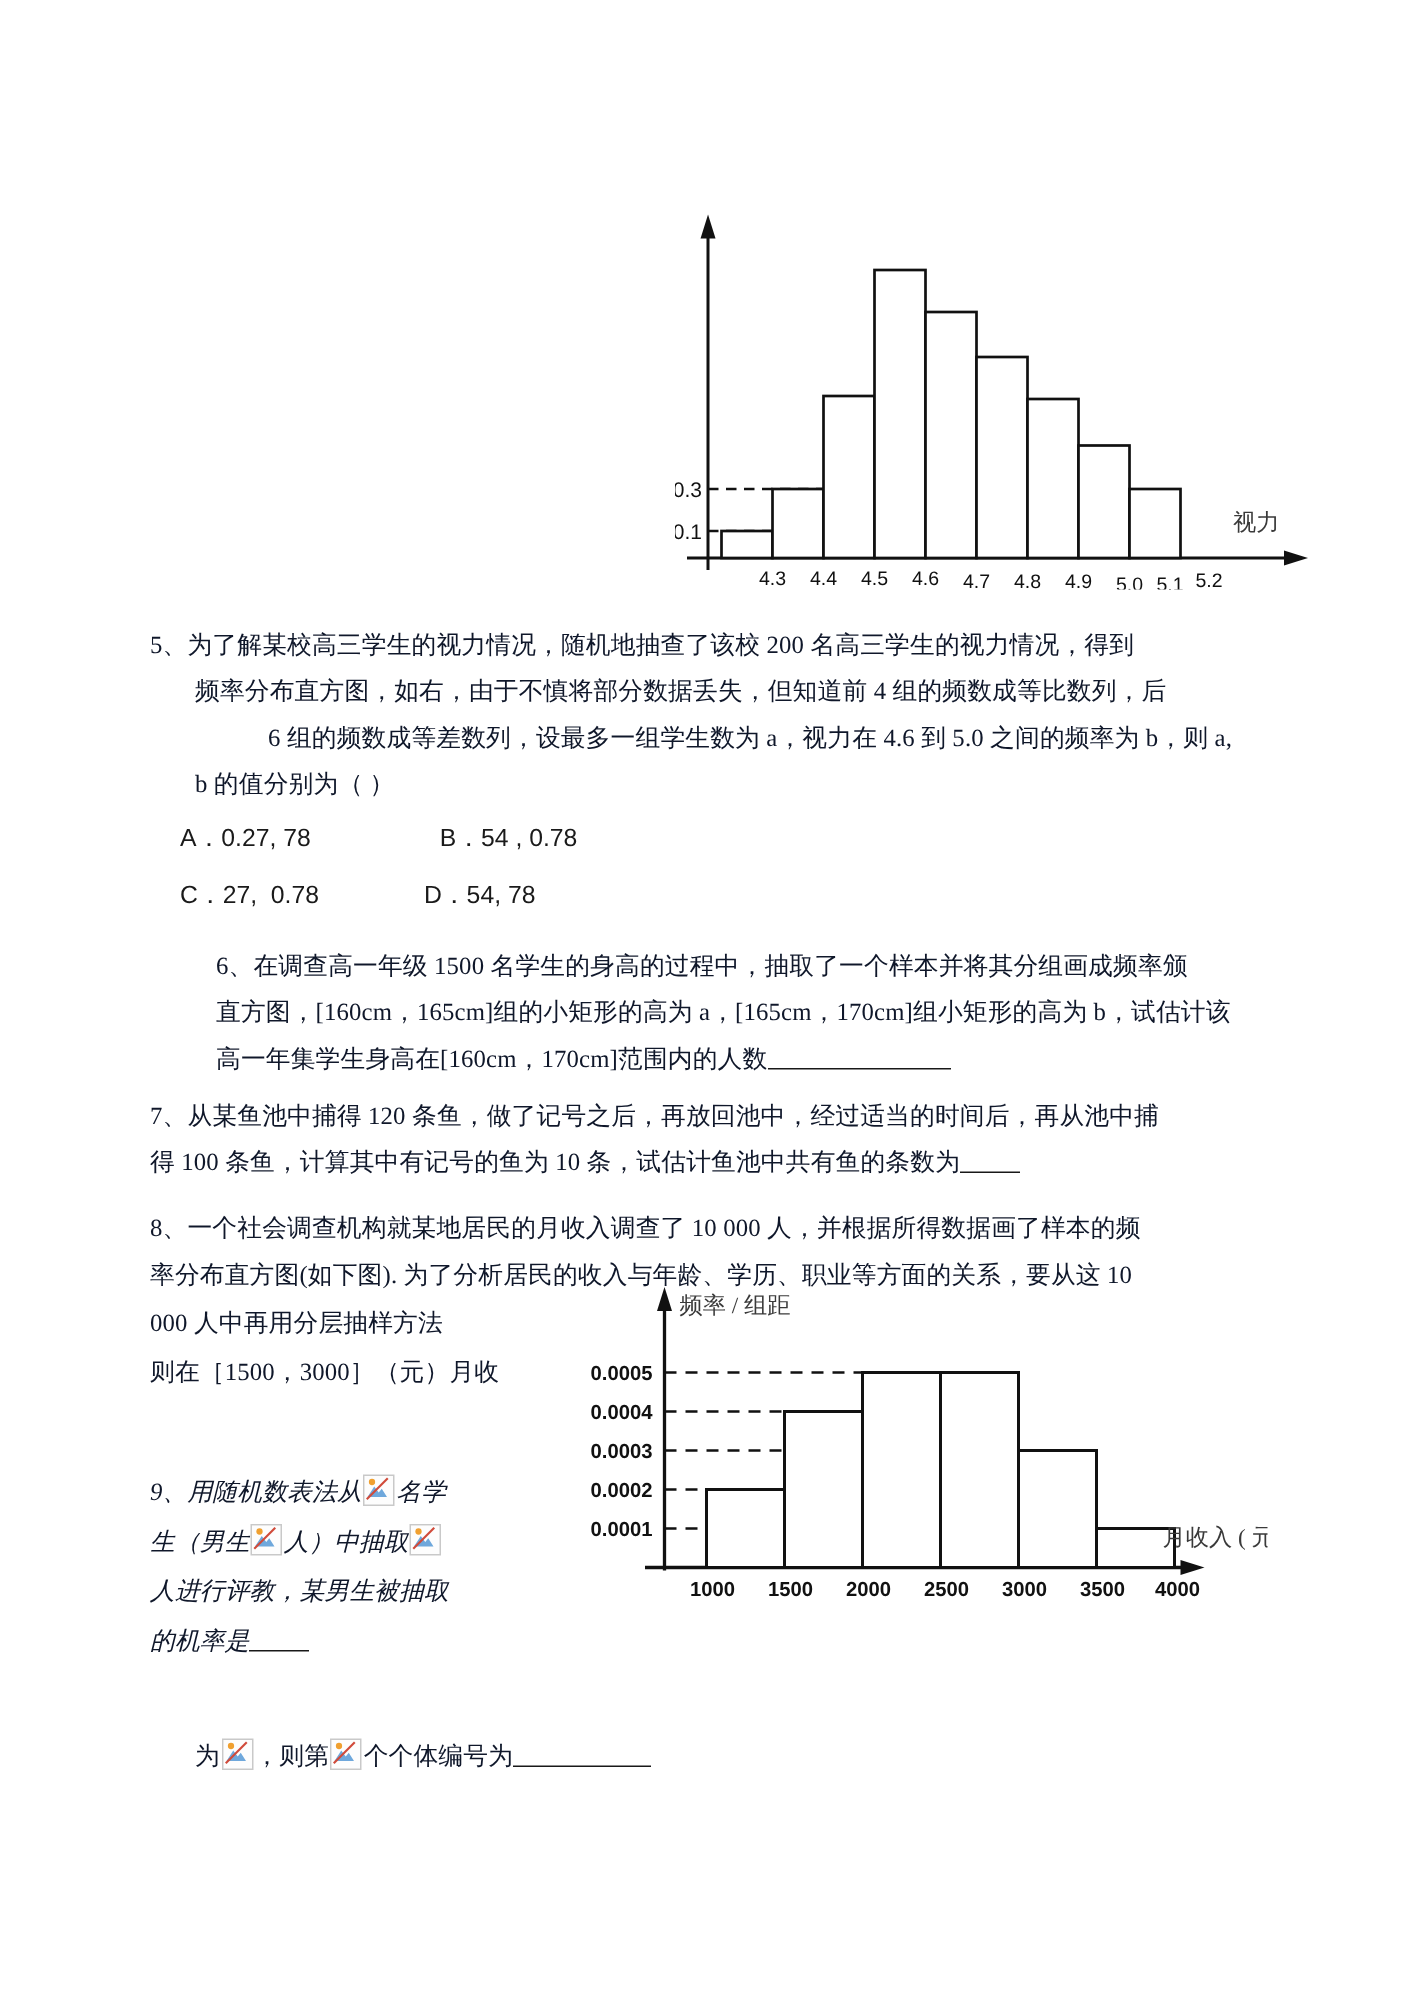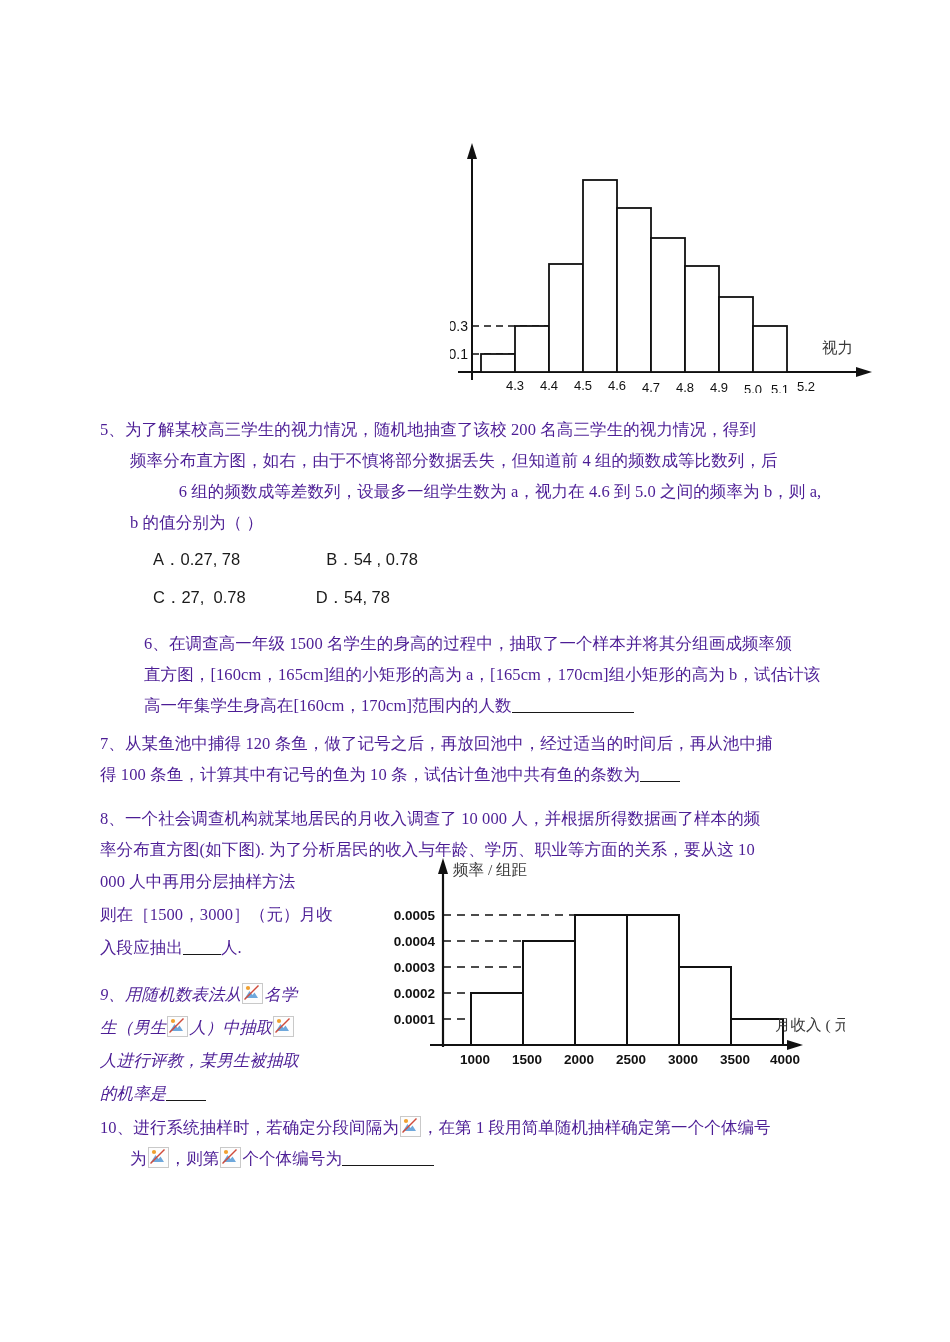--- a/index.html
+++ b/index.html
@@ -22,40 +22,39 @@
     left: 0; top: 0;
     width: 950px; height: 1342px;
   }
 
   
   .q {
     position: absolute;
     font-size: 16.5px;
     line-height: 31px;
     letter-spacing: 0.1px;
-    color: #4c1d95;
+    color: #0f172a;
   }
   .indent { display: block; }
   .blank {
     display: inline-block;
     border-bottom: 1.2px solid #181818;
     vertical-align: -2px;
   }
   .blank.w120 { width: 122px; }
   .blank.w40  { width: 40px; }
   .blank.w38  { width: 38px; }
   .blank.w90  { width: 92px; }
 
   
   .choices {
     position: absolute;
     font-size: 16.5px;
     line-height: 38px;
     font-family: "Liberation Sans", sans-serif;
-    margin-left: 33px;
   }
   .choice-row { display: block; white-space: pre; }
 
   
   .brokenimg {
     display: inline-block;
     width: 19px;
     height: 19px;
     vertical-align: -4px;
     border: 1px solid #c9c9c9;
@@ -179,21 +178,20 @@
   </div>
 
   <div class="q" style="left:100px; top:803px; width:775px;">
     <span>8、</span><span>一个社会调查机构就某地居民的月收入调查了 10 000 人，并根据所得数据画了样本的频</span>
     <span class="indent">率分布直方图(如下图). 为了分析居民的收入与年龄、学历、职业等方面的关系，要从这 10</span>
   </div>
 
   <div class="q" style="left:100px; top:865px; width:240px; line-height:33px;">
     <span class="indent">000 人中再用分层抽样方法</span>
     <span class="indent">则在［1500，3000］（元）月收</span>
-    <span class="indent"><span>入段应抽出</span><span class="blank w38"></span><span>人.</span></span>
   </div>
 
   <div class="q" style="left:100px; top:978px; width:250px; line-height:33px;font-style:italic;">
     <span class="indent"><span>9、</span><span>用随机数表法从</span><span class="brokenimg"><svg width="17" height="17" viewBox="0 0 17 17">
             <rect x="0" y="0" width="17" height="17" fill="#fdfdfd"></rect>
             <polygon points="2,14 6.5,7 9.5,11 11.5,8.5 15,14" fill="#6fa8dc"></polygon>
             <circle cx="5" cy="4" r="2.1" fill="#f0a030"></circle>
             <line x1="1.5" y1="15.5" x2="15.5" y2="1.5" stroke="#d04a3a" stroke-width="1.4"></line>
           </svg></span><span>名学</span></span>
     <span class="indent"><span>生（男生</span><span class="brokenimg"><svg width="17" height="17" viewBox="0 0 17 17">
@@ -258,27 +256,21 @@
         <text x="100" y="143">0.0002</text>
         <text x="100" y="169">0.0001</text>
       </g>
 
       <text class="axlabel-cn" x="118" y="20">频率 / 组距</text>
       <text class="axlabel-cn" x="440" y="175">月收入 ( 元 )</text>
     </svg>
   </div>
 
   <div class="q" style="left:100px; top:1112px; width:780px;">
-    <span><span>10、</span><span>进行系统抽样时，若确定分段间隔为</span><span class="brokenimg"><svg width="17" height="17" viewBox="0 0 17 17">
-            <rect x="0" y="0" width="17" height="17" fill="#fdfdfd"></rect>
-            <polygon points="2,14 6.5,7 9.5,11 11.5,8.5 15,14" fill="#6fa8dc"></polygon>
-            <circle cx="5" cy="4" r="2.1" fill="#f0a030"></circle>
-            <line x1="1.5" y1="15.5" x2="15.5" y2="1.5" stroke="#d04a3a" stroke-width="1.4"></line>
-          </svg></span><span>，在第 1 段用简单随机抽样确定第一个个体编号</span></span>
-    <span class="indent" style="padding-left:30px;"><span>为</span><span class="brokenimg"><svg width="17" height="17" viewBox="0 0 17 17">
+    <span class="indent" style="padding-left:30px;margin-top:43px;"><span>为</span><span class="brokenimg"><svg width="17" height="17" viewBox="0 0 17 17">
             <rect x="0" y="0" width="17" height="17" fill="#fdfdfd"></rect>
             <polygon points="2,14 6.5,7 9.5,11 11.5,8.5 15,14" fill="#6fa8dc"></polygon>
             <circle cx="5" cy="4" r="2.1" fill="#f0a030"></circle>
             <line x1="1.5" y1="15.5" x2="15.5" y2="1.5" stroke="#d04a3a" stroke-width="1.4"></line>
           </svg></span><span>，则第</span><span class="brokenimg"><svg width="17" height="17" viewBox="0 0 17 17">
             <rect x="0" y="0" width="17" height="17" fill="#fdfdfd"></rect>
             <polygon points="2,14 6.5,7 9.5,11 11.5,8.5 15,14" fill="#6fa8dc"></polygon>
             <circle cx="5" cy="4" r="2.1" fill="#f0a030"></circle>
             <line x1="1.5" y1="15.5" x2="15.5" y2="1.5" stroke="#d04a3a" stroke-width="1.4"></line>
           </svg></span><span>个个体编号为</span><span class="blank w90"></span></span>

